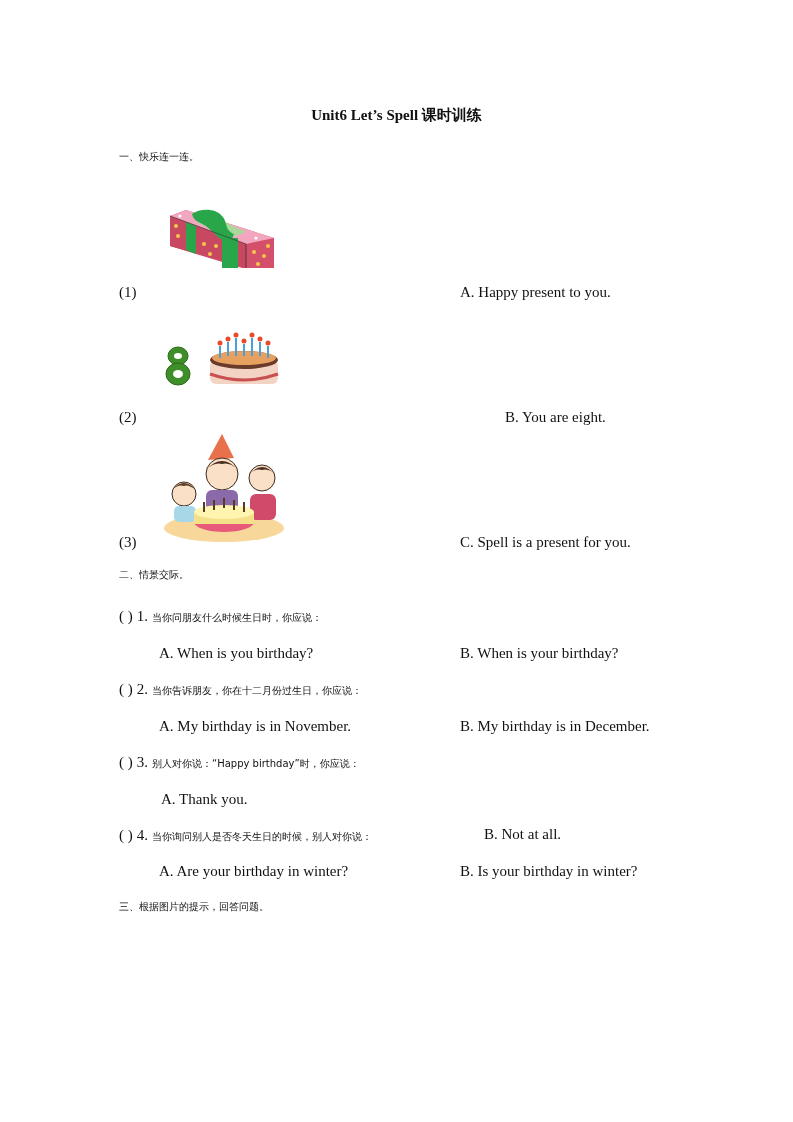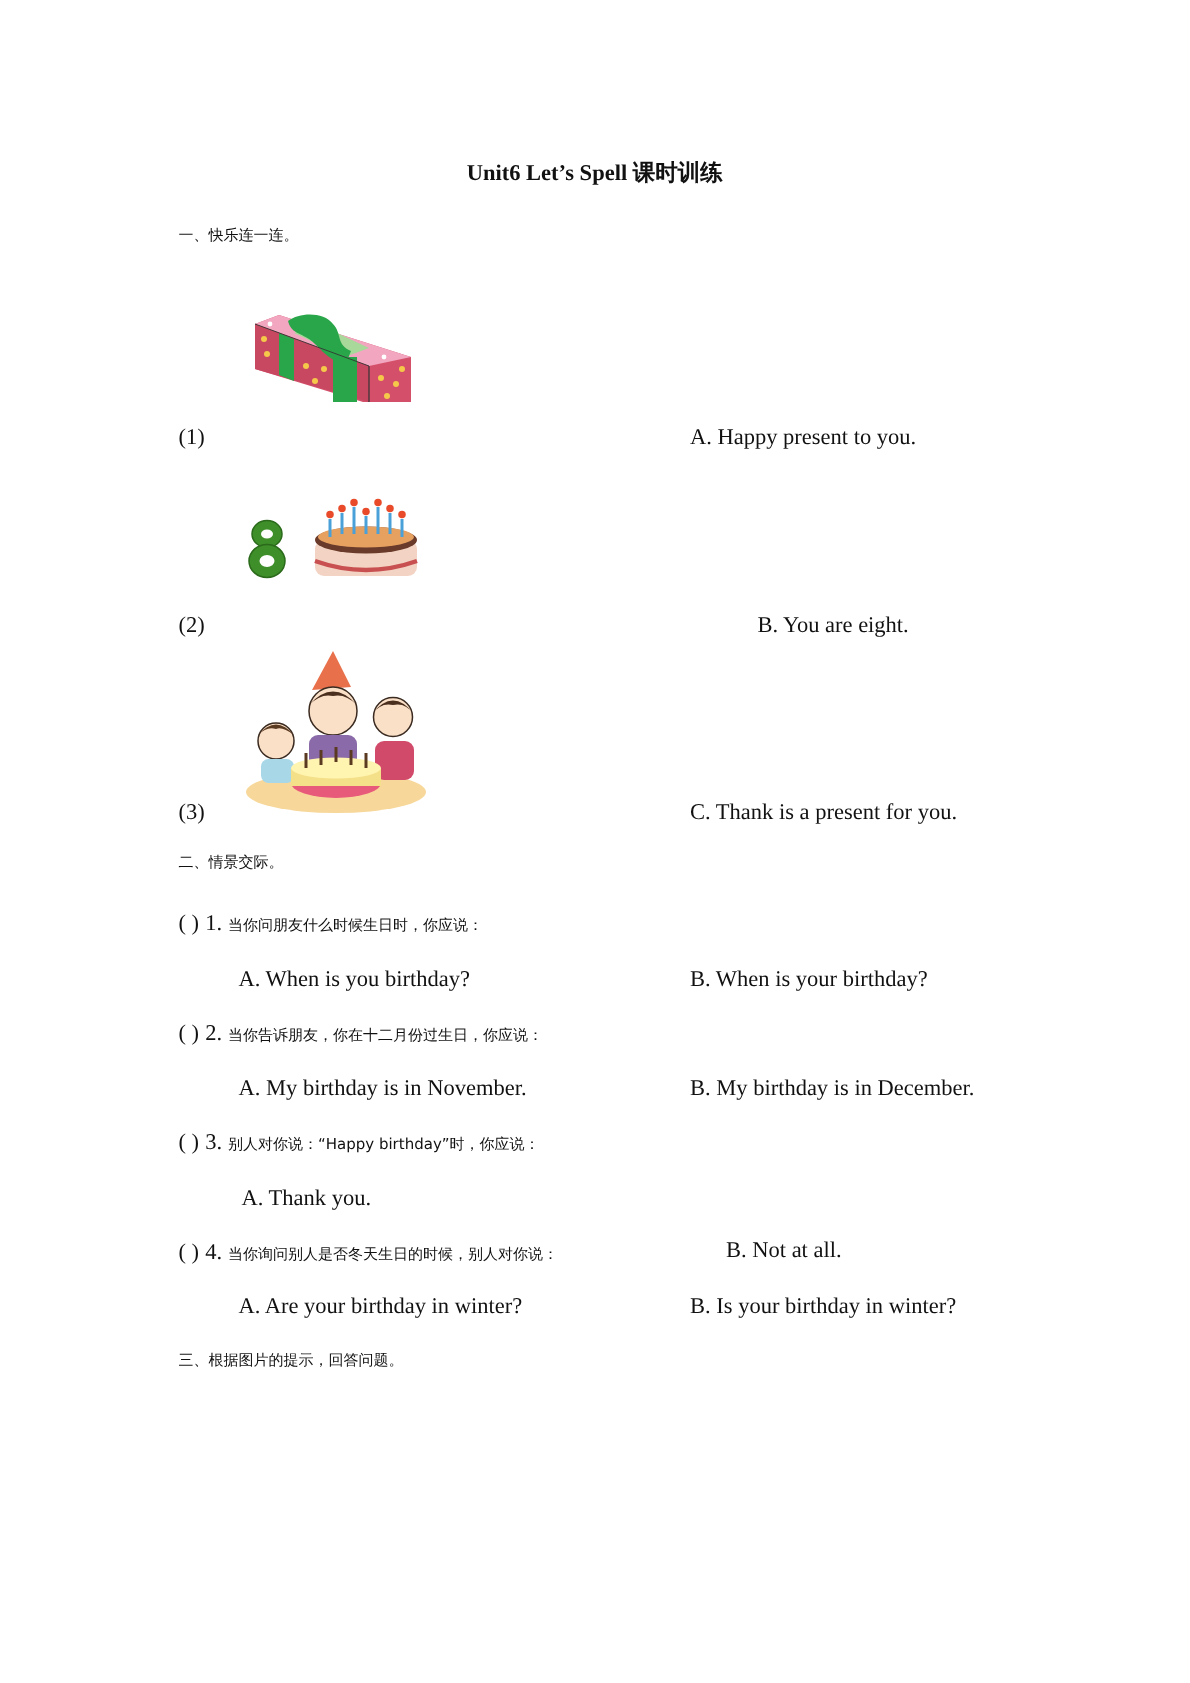--- a/index.html
+++ b/index.html
@@ -101,21 +101,21 @@
   <g stroke="#5a3a20" stroke-width="2">
     <line x1="44" y1="70" x2="44" y2="80"></line>
       <line x1="54" y1="68" x2="54" y2="78"></line>
       <line x1="64" y1="66" x2="64" y2="76"></line>
     <line x1="74" y1="68" x2="74" y2="78"></line>
       <line x1="84" y1="70" x2="84" y2="80"></line>
   </g>
 </svg>
 
 <div class="abs en" style="left:119px;top:534px;">(3)</div>
-<div class="abs en" style="left:460px;top:534px;">C. Thank is a present for you.</div>
+<div class="abs en" style="left:460px;top:534px;">C. Spell is a present for you.</div>
 
 <div class="abs cn" style="left:119px;top:568px;">二、情景交际。</div>
 
 <div class="abs" style="left:119px;top:607px;">
   <span class="en">(    )</span>
   <span class="en">1.</span>
   <span class="cn">当你问朋友什么时候生日时，你应说：</span>
 </div>
 <div class="abs en" style="left:159px;top:645px;">A. When is you birthday?</div>
 <div class="abs en" style="left:460px;top:645px;">B. When is your birthday?</div>

